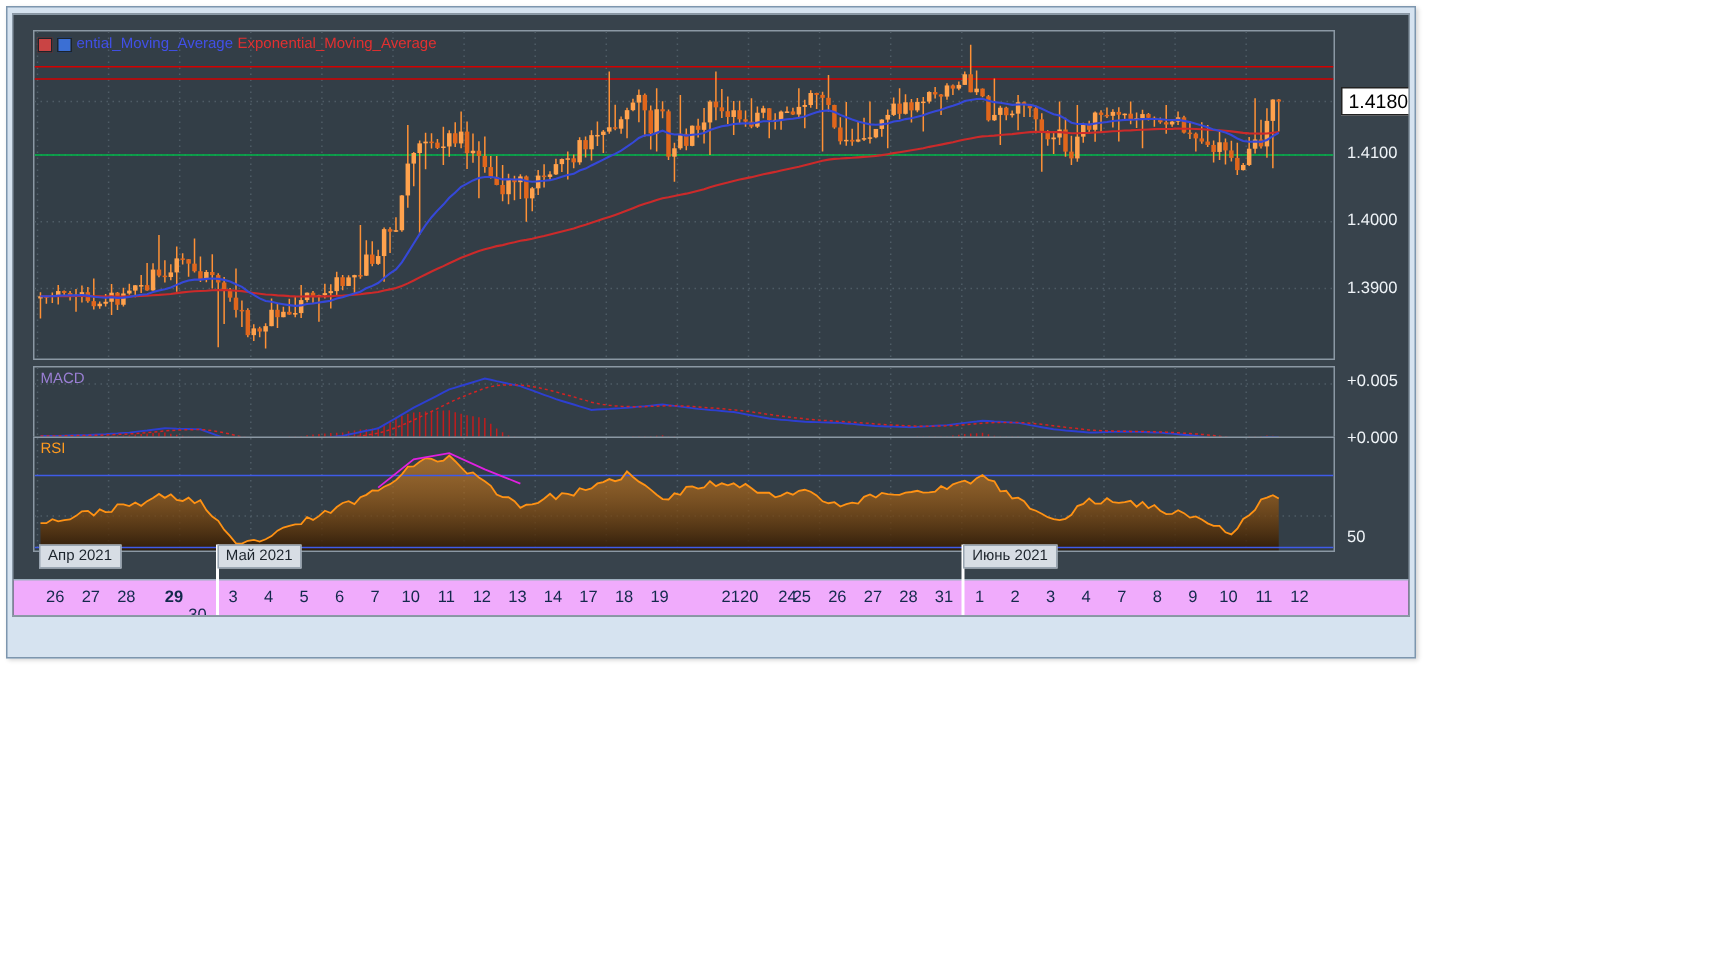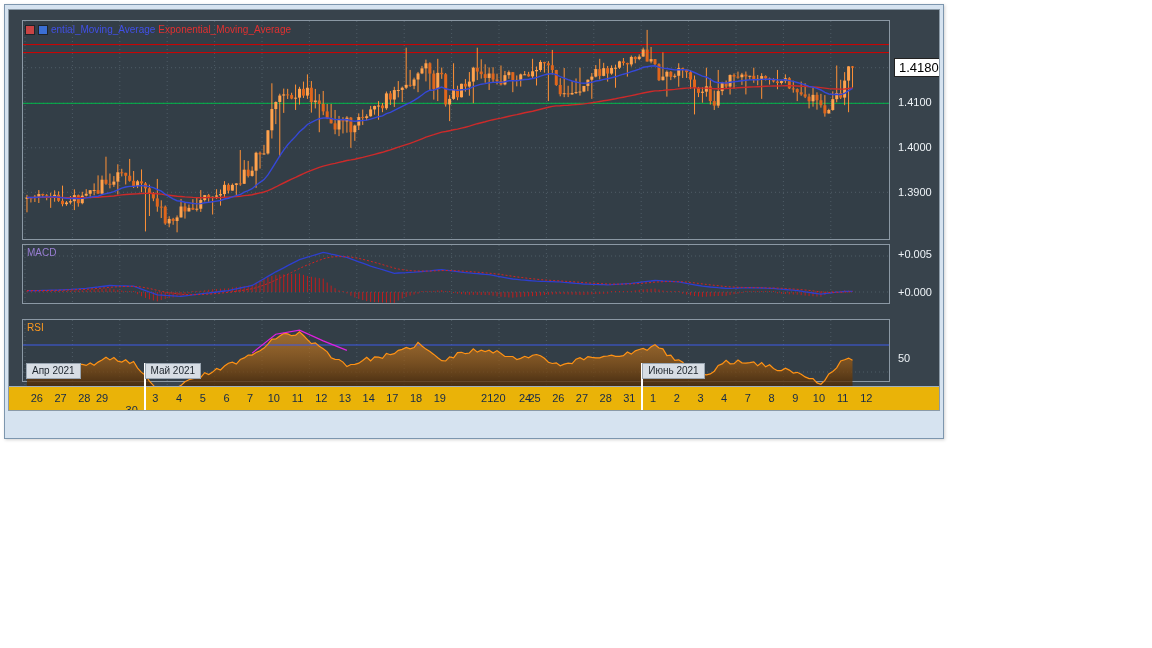--- a/index.html
+++ b/index.html
@@ -7,35 +7,35 @@
   .window{position:absolute;left:4px;top:4px;width:940px;height:435px;background:#d6e3f0;border:1px solid #7d96ae;padding:3px;box-shadow:1px 1px 3px rgba(0,0,0,.18)}
   .titlebar{height:24px;display:flex;align-items:center;gap:6px;padding:0 4px;background:linear-gradient(#f5fafd,#cfe0ee);border:1px solid #c3d5e5}
   .wicon{width:16px;height:14px;display:inline-block}
   .title{font-size:12px;color:#16232f;flex:1 1 auto;white-space:nowrap}
   .controls{display:flex;gap:3px}
   .controls button{width:22px;height:16px;font-size:10px;line-height:13px;color:#243e58;background:linear-gradient(#fdfeff,#d9e6f2);border:1px solid #8fa6bc;border-radius:2px;cursor:pointer;padding:0;text-align:center}
   .client{position:relative;margin-top:1px;height:402px;background:#38434c;border:1px solid #8b9aa7;overflow:hidden}
   .panel{position:absolute;left:13px;width:868px;background:#333e47;border:1px solid #8b98a4}
   #price-panel{top:10px;height:220px}
   #macd-panel{top:234px;height:60px}
-  #rsi-panel{top:309px;height:63px}
+  #rsi-panel{top:281px;height:77px}
   .panel svg{position:absolute;left:0;top:0;display:block}
   .legend{position:absolute;left:2px;top:3px;display:flex;align-items:center;gap:3px;font-size:10px;white-space:nowrap}
   .sq{width:10px;height:10px;border:1px solid #1d242b;display:inline-block}
   .sq-red{background:#c94444}
   .sq-blue{background:#3b6fd4}
   .lg-fast{color:#4150e8}
   .lg-slow{color:#e23030}
   .panel-label{position:absolute;left:4px;top:2px;font-size:10px}
   .macd-lbl{color:#9a7fd4}
   .rsi-lbl{color:#ff9a1e}
   .scale-col{position:absolute;left:883px;top:0;width:49px;height:376px;color:#eef3f7;font-size:11px}
   .slabel{position:absolute;left:6px}
   .price-tag{position:absolute;left:2px;top:48px;background:#ffffff;color:#000;border:1px solid #222;font-size:13px;padding:1px 4px}
-  .date-strip{position:absolute;left:0;top:376px;width:100%;height:25px;background:#eab308;border-top:1px solid #9fb0bf;color:#13294b;font-size:11px}
+  .date-strip{position:absolute;left:0;top:376px;width:100%;height:25px;background:#f0abfc;border-top:1px solid #9fb0bf;color:#13294b;font-size:11px}
   .date-label{position:absolute;top:5px;transform:translateX(-50%)}
   .month-box{position:absolute;top:353px;height:16px;background:#d7dde4;border:1px solid #99a5b1;color:#1c242c;font-size:10px;line-height:14px;padding:0 5px;z-index:3}
   .month-tick{position:absolute;width:2px;background:#ffffff;top:353px;height:48px;z-index:2}
 </style>
 </head>
 <body>
 
 <div class="window">
 
   <div class="client">
@@ -789,21 +789,21 @@
       <div class="slabel" style="top:176px">1.3900</div>
       <div class="slabel" style="top:238px">+0.005</div>
       <div class="slabel" style="top:276px">+0.000</div>
       <div class="slabel" style="top:342px">50</div>
     </div>
 
     <div class="date-strip" id="date-strip">
         <span class="date-label" style="left: 27.85px;">26</span>
         <span class="date-label" style="left: 51.55px;">27</span>
         <span class="date-label" style="left: 75.25px;">28</span>
-        <span class="date-label" style="left: 93px;">29</span>
+        <span class="date-label" style="left: 107px; font-weight: bold;">29</span>
         <span class="date-label" style="left: 122.65px; margin-top: 12px;">30</span>
         <span class="date-label" style="left: 146.35px;">3</span>
         <span class="date-label" style="left: 170.05px;">4</span>
         <span class="date-label" style="left: 193.75px;">5</span>
         <span class="date-label" style="left: 217.45px;">6</span>
         <span class="date-label" style="left: 241.15px;">7</span>
         <span class="date-label" style="left: 264.85px;">10</span>
         <span class="date-label" style="left: 288.55px;">11</span>
         <span class="date-label" style="left: 312.25px;">12</span>
         <span class="date-label" style="left: 335.95px;">13</span>

